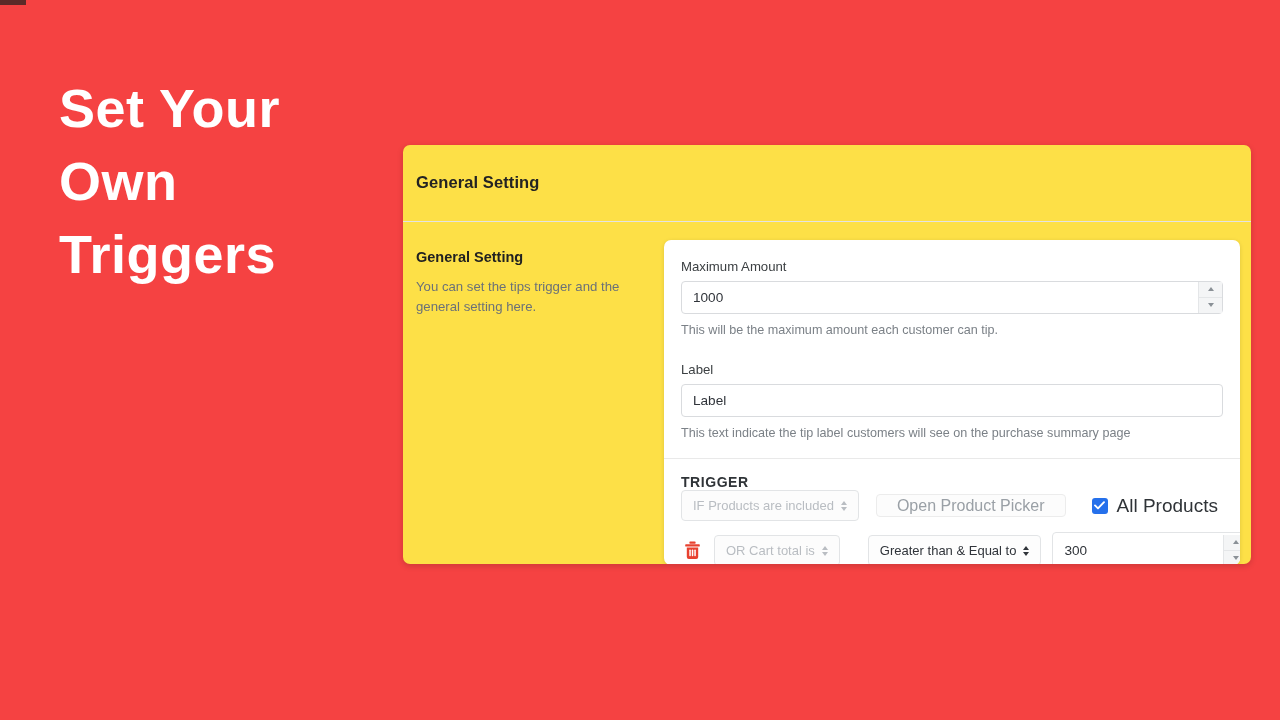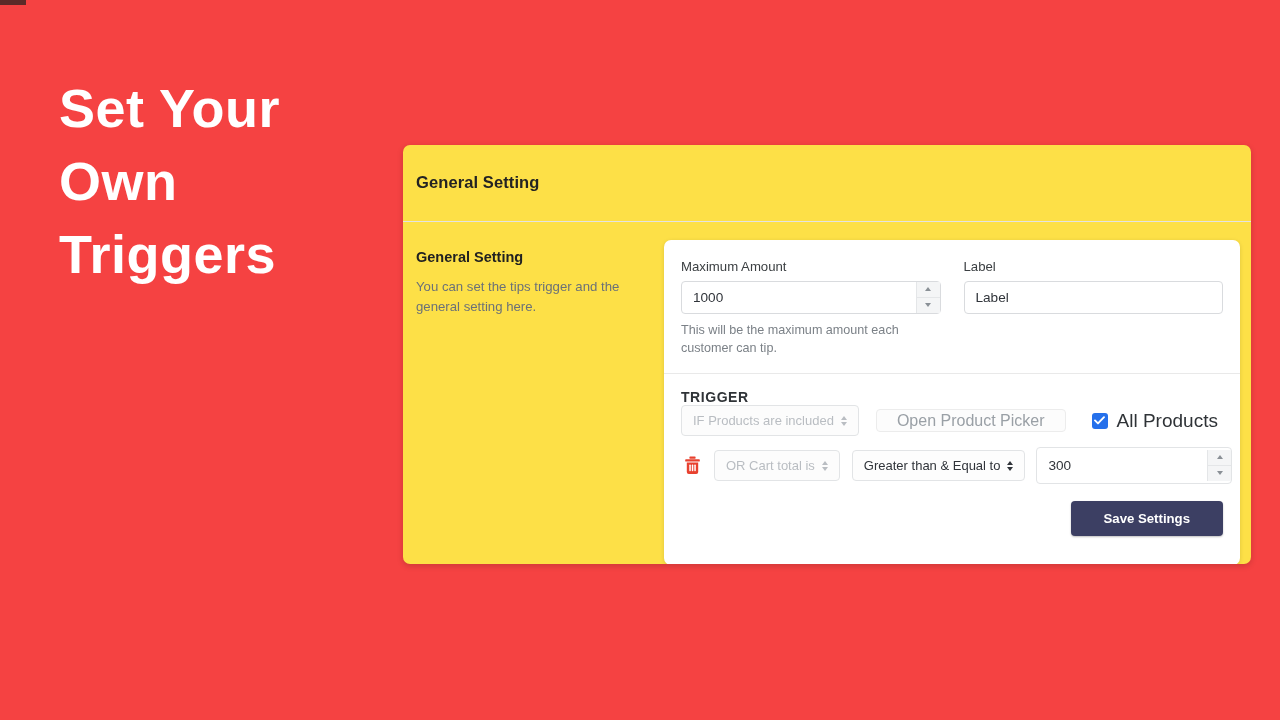--- a/index.html
+++ b/index.html
@@ -99,20 +99,21 @@
     height: 325px;
     box-sizing: border-box;
     overflow: hidden;
   }
 
   .card-section-top {
     display: flex;
     gap: 23px;
     padding: 19px 17px 16px 17px;
     border-bottom: 1px solid #e9e9e9;
+    flex-direction: column;
   }
   .field-group { flex: 1 1 0; min-width: 0; }
 
   .field-label {
     font-size: 13.2px;
     color: #3c4043;
     margin-bottom: 7px;
   }
 
   .input-shell {
@@ -346,20 +347,21 @@
             </div>
           </div>
           <div class="helper-text">This will be the maximum amount each customer can tip.</div>
         </div>
 
         <div class="field-group">
           <div class="field-label">Label</div>
           <div class="input-shell">
             <div class="input-value">Label</div>
           </div>
+          <div class="helper-text">This text indicate the tip label customers will see on the purchase summary page</div>
         </div>
 
       </div>
 
       <div class="card-section-trigger">
         <div class="trigger-heading">TRIGGER</div>
 
         <div class="trigger-row">
           <div class="select-box muted">
             <span>IF Products are included</span>
@@ -396,21 +398,21 @@
           </div>
 
           <div class="select-box muted">
             <span>OR Cart total is</span>
             <span class="chev">
                 <i class="up"></i>
                 <i class="down"></i>
               </span>
           </div>
 
-          <div class="select-box active" style="margin-left:12px;text-align:center;">
+          <div class="select-box active" style="margin-left:28px;text-align:center;">
             <span>Greater than &amp; Equal to</span>
             <span class="chev">
                 <i class="up"></i>
                 <i class="down"></i>
               </span>
           </div>
 
           <div class="num-shell">
             <div class="input-value">300</div>
             <div class="spinner">

